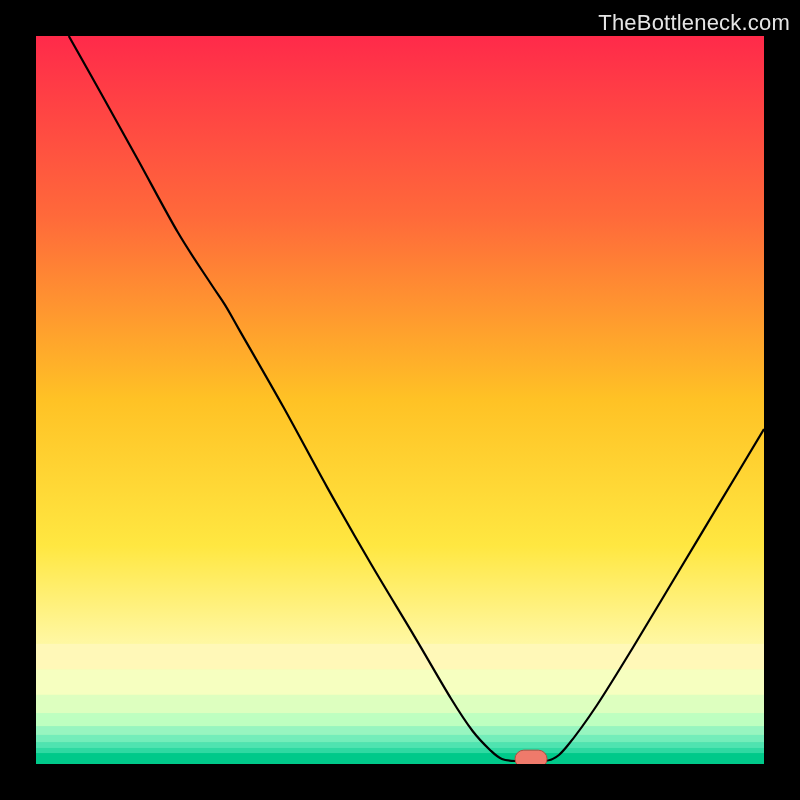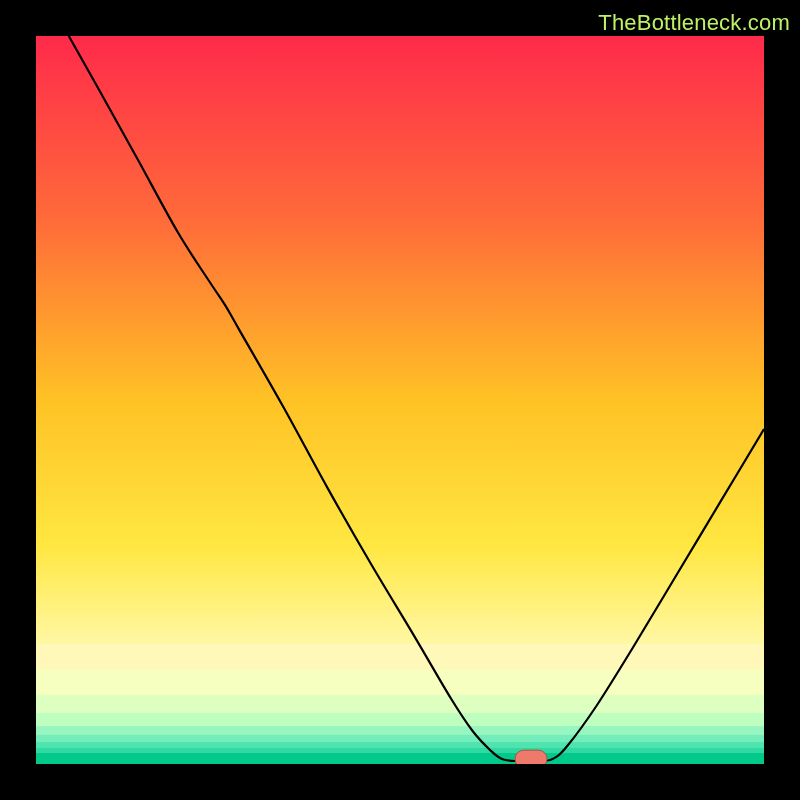--- a/index.html
+++ b/index.html
@@ -22,21 +22,21 @@
     position: absolute;
     left: 36px;
     top: 36px;
     width: 728px;
     height: 728px;
   }
   .watermark {
     position: absolute;
     top: 10px;
     right: 10px;
-    color: #bef264;
+    color: #e5e5e5;
     font-family: Arial, Helvetica, sans-serif;
     font-size: 22px;
     letter-spacing: 0.2px;
   }
   .curve {
     position: absolute;
     left: 0; top: 0;
     width: 728px;
     height: 728px;
     pointer-events: none;

